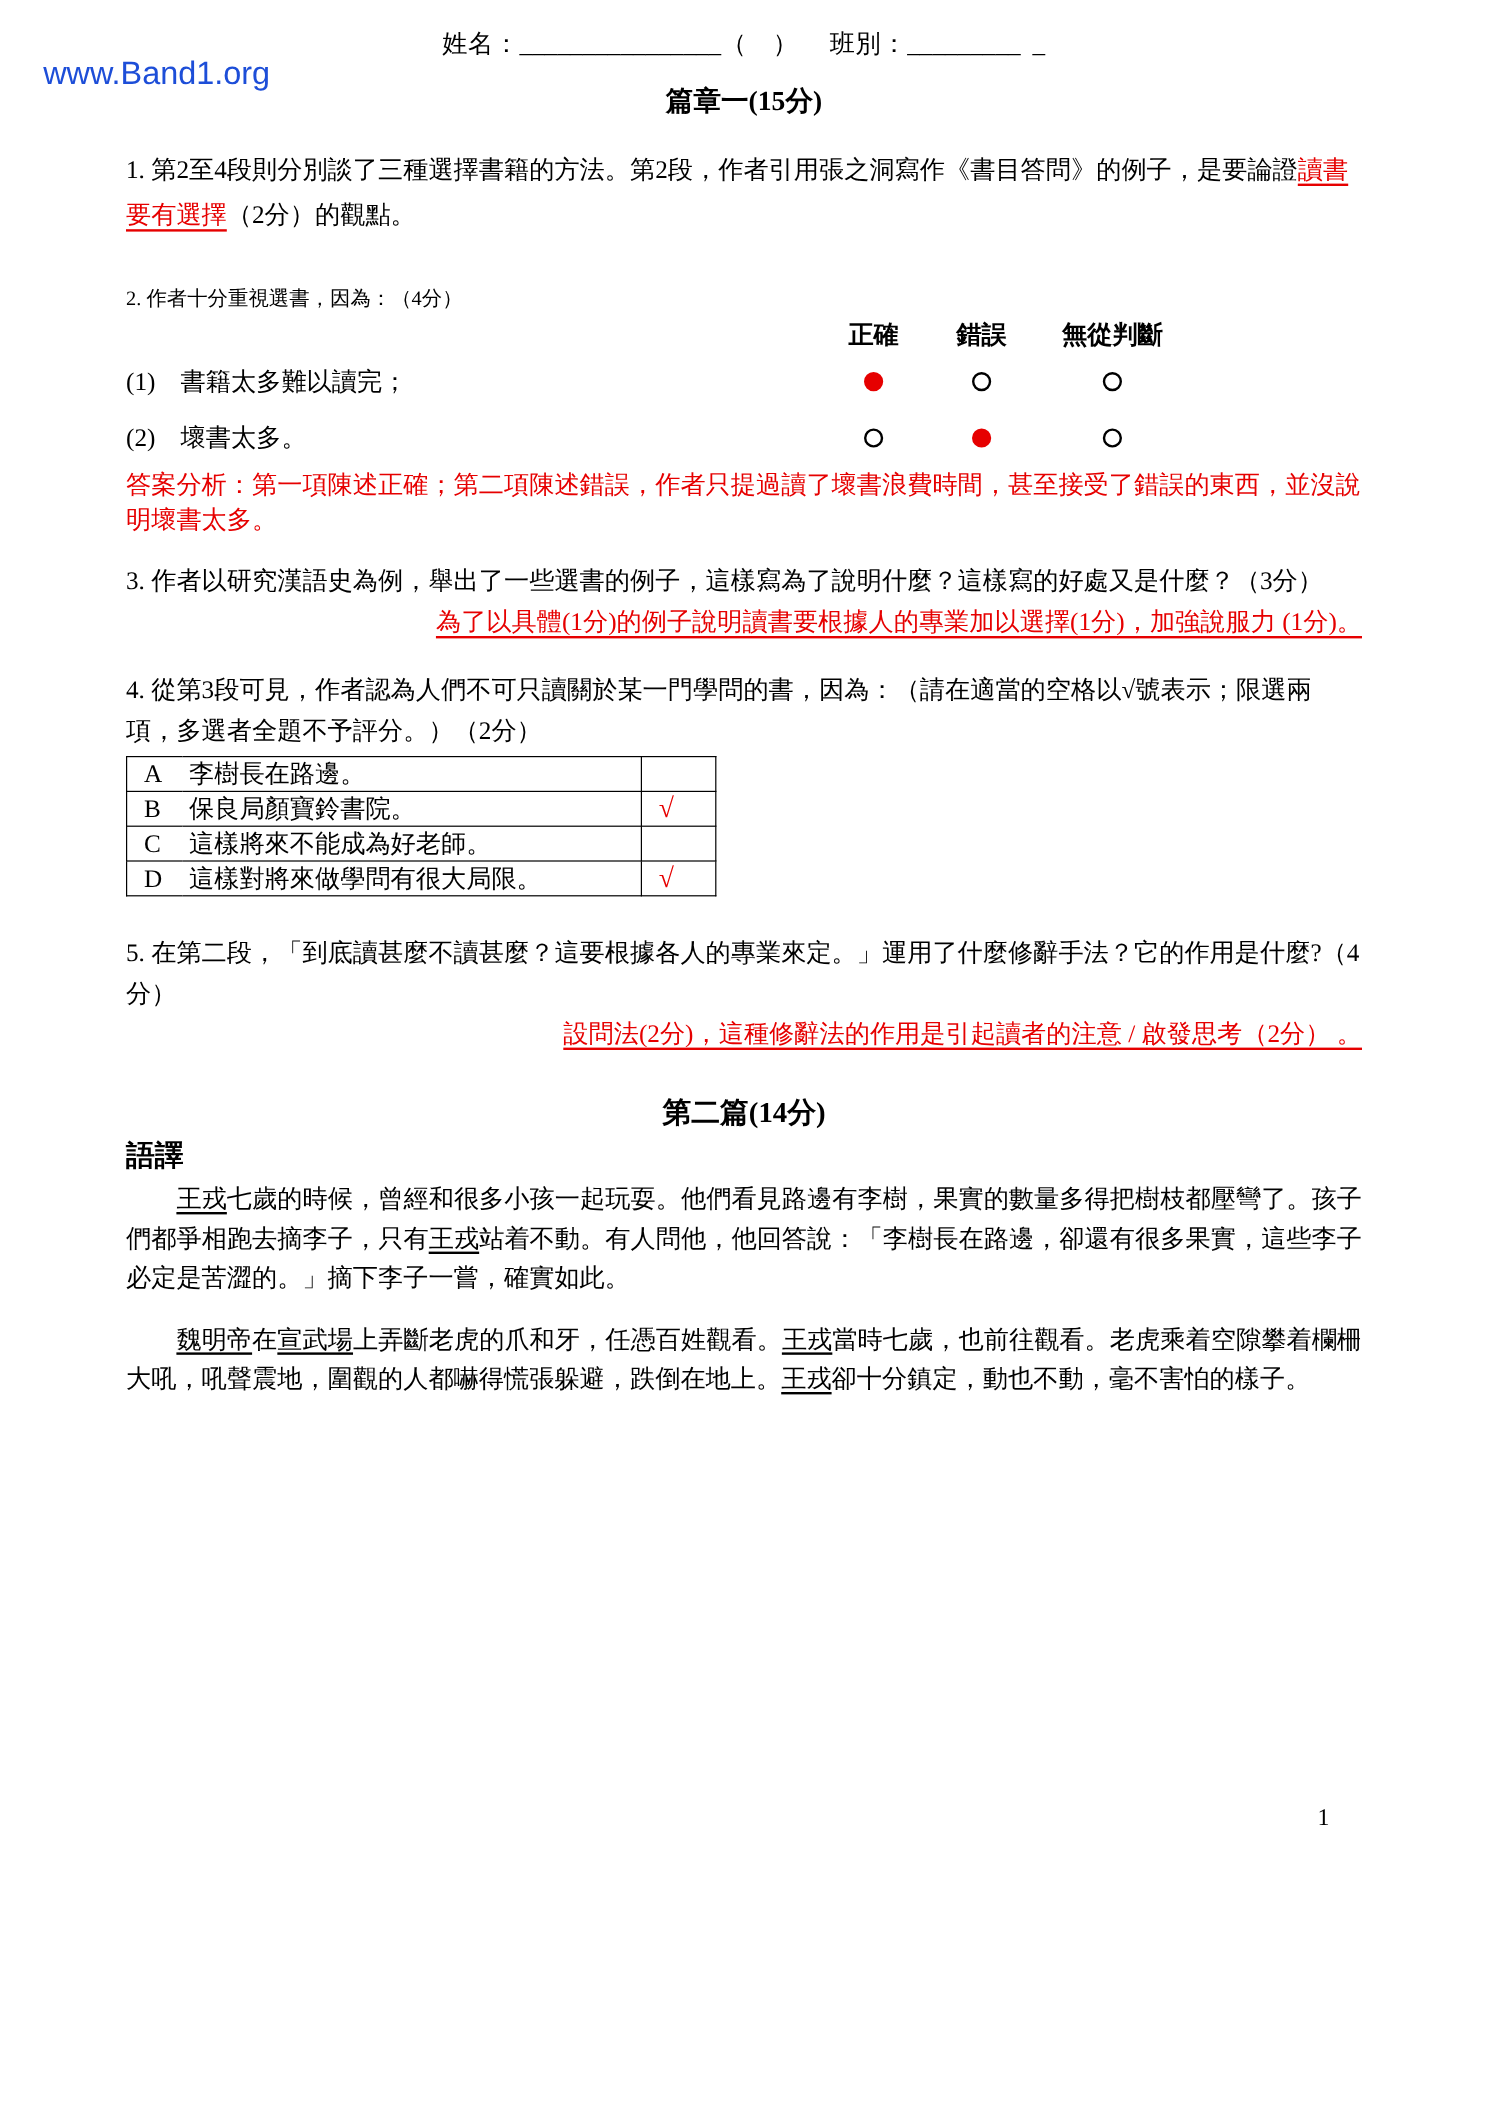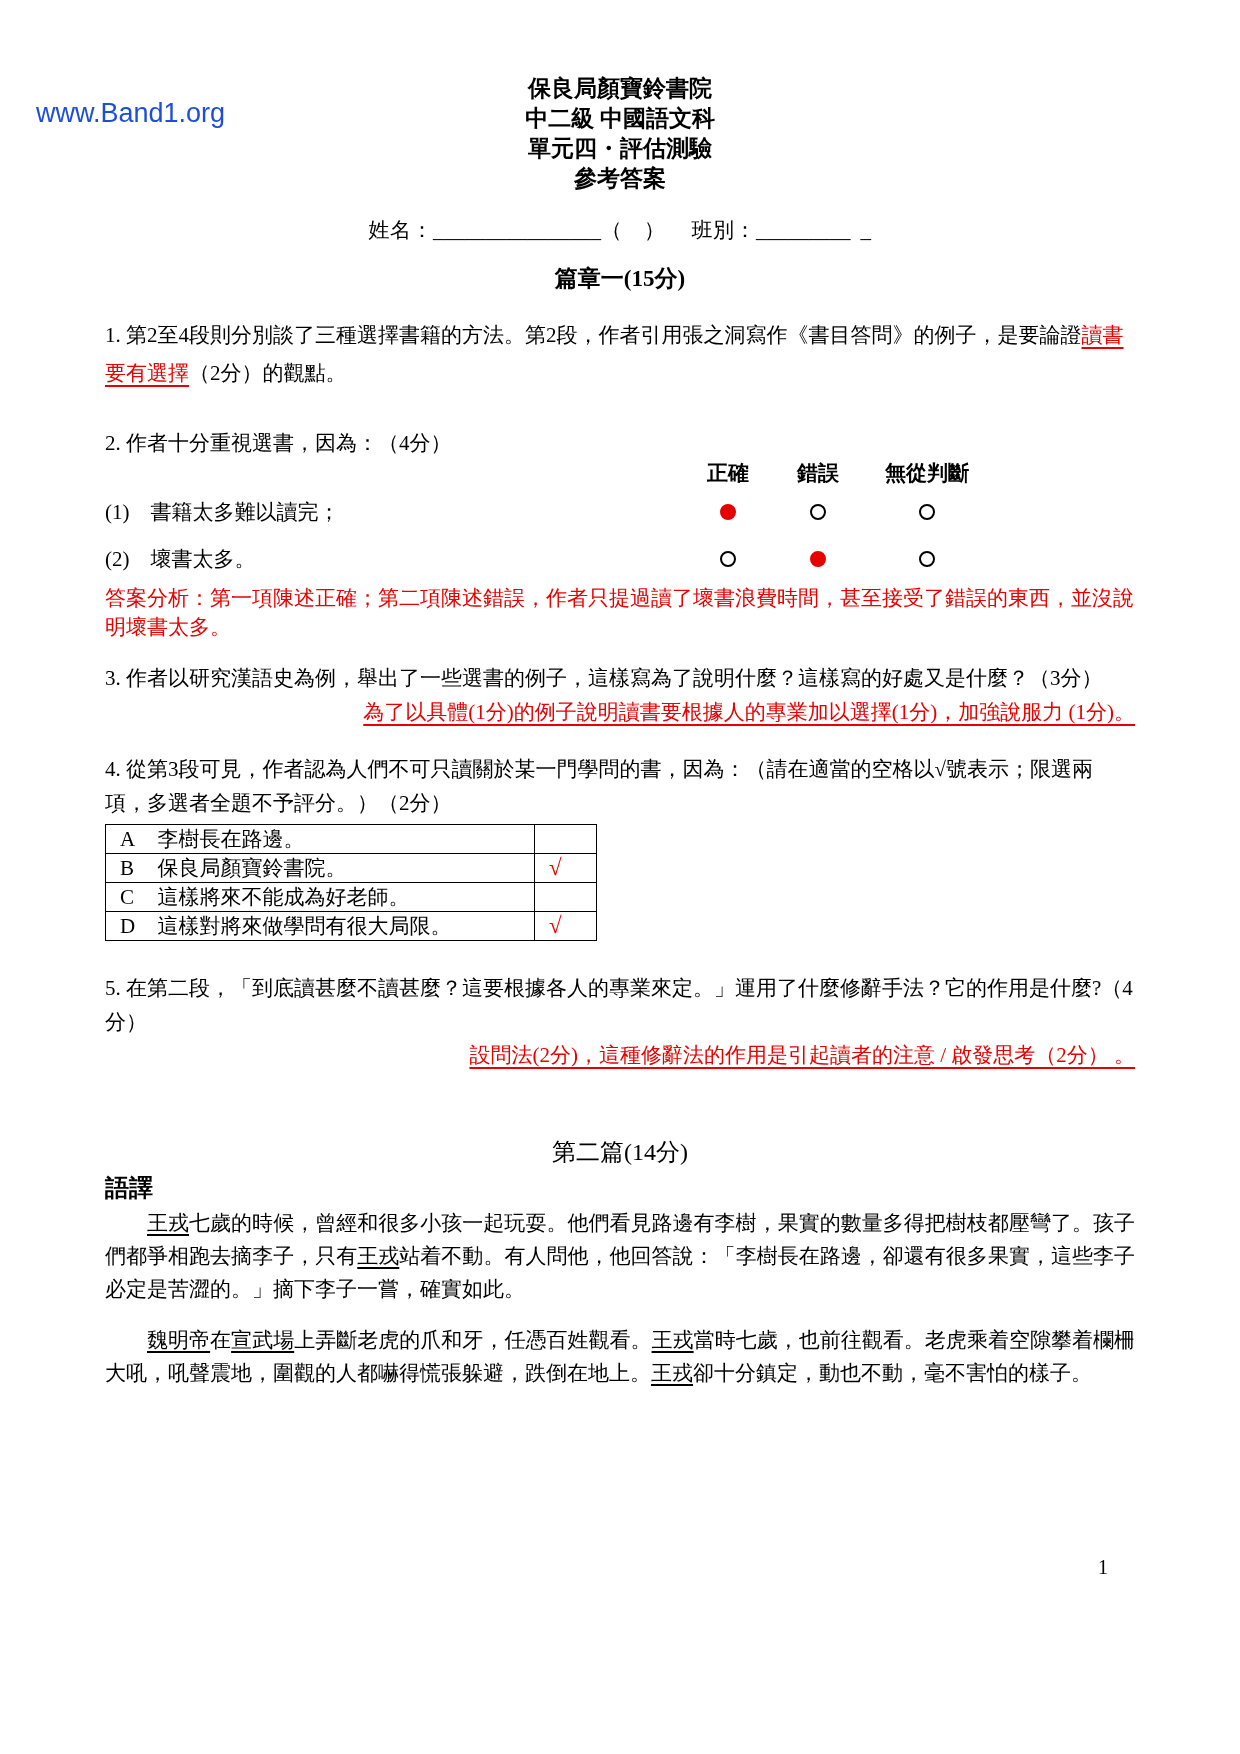--- a/index.html
+++ b/index.html
@@ -25,21 +25,21 @@
   .name-line { margin-top:22px; text-align:center; font-size:21px; letter-spacing:0.5px; }
   .name-line .blank { letter-spacing:0; }
   .name-line .gap { display:inline-block; width:26px; }
   .name-line .tail { display:inline-block; margin-left:10px; }
 
   .sec-title { margin-top:20px; text-align:center; font-weight:bold; font-size:23px; line-height:30px; }
 
   .q1 { margin-top:22px; font-size:21px; line-height:38px; }
   .red-answer { color:var(--red); text-decoration:underline; text-underline-offset:5px; text-decoration-thickness:1.5px; }
 
-  .q2-stem { margin-top:36px; font-size:21px; line-height:30px; }
+  .q2-stem { margin-top:36px; font-size:17px; line-height:30px; }
   .q2-row { display:grid; grid-template-columns:1fr 306px; align-items:center; padding-right:145px; }
   .q2-headrow { height:30px; }
   .q2-itemrow { height:47px; }
   .q2-cols { display:grid; grid-template-columns:88px 92px 126px; align-items:center; justify-items:center; }
   .q2-col-h { font-weight:bold; font-size:21px; white-space:nowrap; }
   .q2-itemtext { font-size:21px; }
   .dot { width:16px; height:16px; border:2px solid #000; border-radius:50%; display:inline-block; background:#fff; }
   .dot.filled { background:var(--red); border-color:var(--red); }
 
   .analysis { margin-top:2px; color:var(--red); font-size:21px; line-height:29px; }
@@ -49,43 +49,37 @@
 
   .q4-stem { margin-top:24px; font-size:21px; line-height:34px; }
   .q4-table { margin-top:4px; border-collapse:collapse; width:492px; font-size:21px; }
   .q4-table td { border:1px solid #000; height:27px; padding:0 6px; vertical-align:middle; }
   .q4-table td.opt { width:46px; border-right:0; padding-left:14px; }
   .q4-table td.txt { border-left:0; }
   .q4-table td.chk { width:62px; color:var(--red); font-size:23px; padding-left:14px; }
 
   .q5-stem { margin-top:30px; font-size:21px; line-height:34px; }
 
-  .sec2-title { margin-top:66px; text-align:center; font-weight:normal; font-size:24px; line-height:30px; }
+  .sec2-title { margin-top:36px; text-align:center; font-weight:bold; font-size:24px; line-height:30px; }
   .subtitle { margin-top:6px; font-family:"Liberation Sans","DejaVu Sans",sans-serif; font-weight:bold; font-size:24px; line-height:30px; }
 
   .trans-p { font-size:21px; line-height:33px; text-indent:2em; text-align:justify; }
   .p1 { margin-top:4px; }
   .p2 { margin-top:18px; }
   .pname { text-decoration:underline; text-underline-offset:4px; text-decoration-thickness:1.5px; }
 
   .page-number { position:absolute; top:1482px; right:132px; font-size:20px; }
 </style>
 </head>
 <body>
 
 <div class="page">
 
   <div class="watermark">www.Band1.org</div>
 
-  <div class="doc-header">
-    <div>保良局顏寶鈴書院</div>
-    <div>中二級 中國語文科</div>
-    <div>單元四・評估測驗</div>
-    <div>參考答案</div>
-  </div>
 
   <div class="name-line">
     <span>姓名：</span><span class="blank">________________</span><span>（　）</span><span class="gap"></span><span>班別：</span><span class="blank">_________</span><span class="tail">_</span>
   </div>
 
   <div class="sec-title">篇章一(15分)</div>
 
   <div class="q1">
     <span>1. 第2至4段則分別談了三種選擇書籍的方法。第2段，作者引用張之洞寫作《書目答問》的例子，是要論證</span><span class="red-answer">讀書要有選擇</span><span>（2分）的觀點。</span>
   </div>

